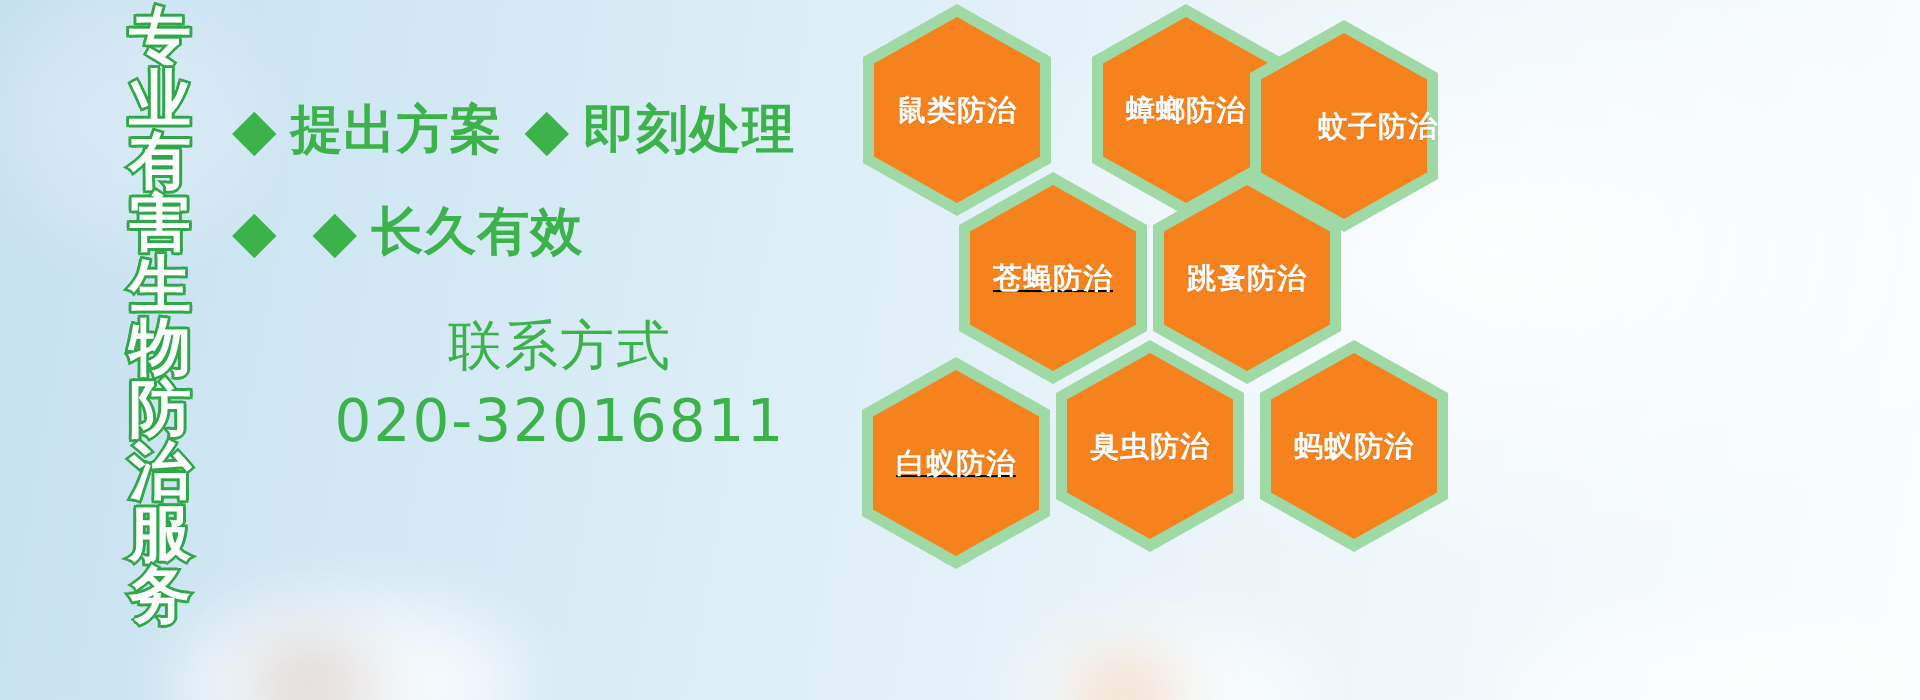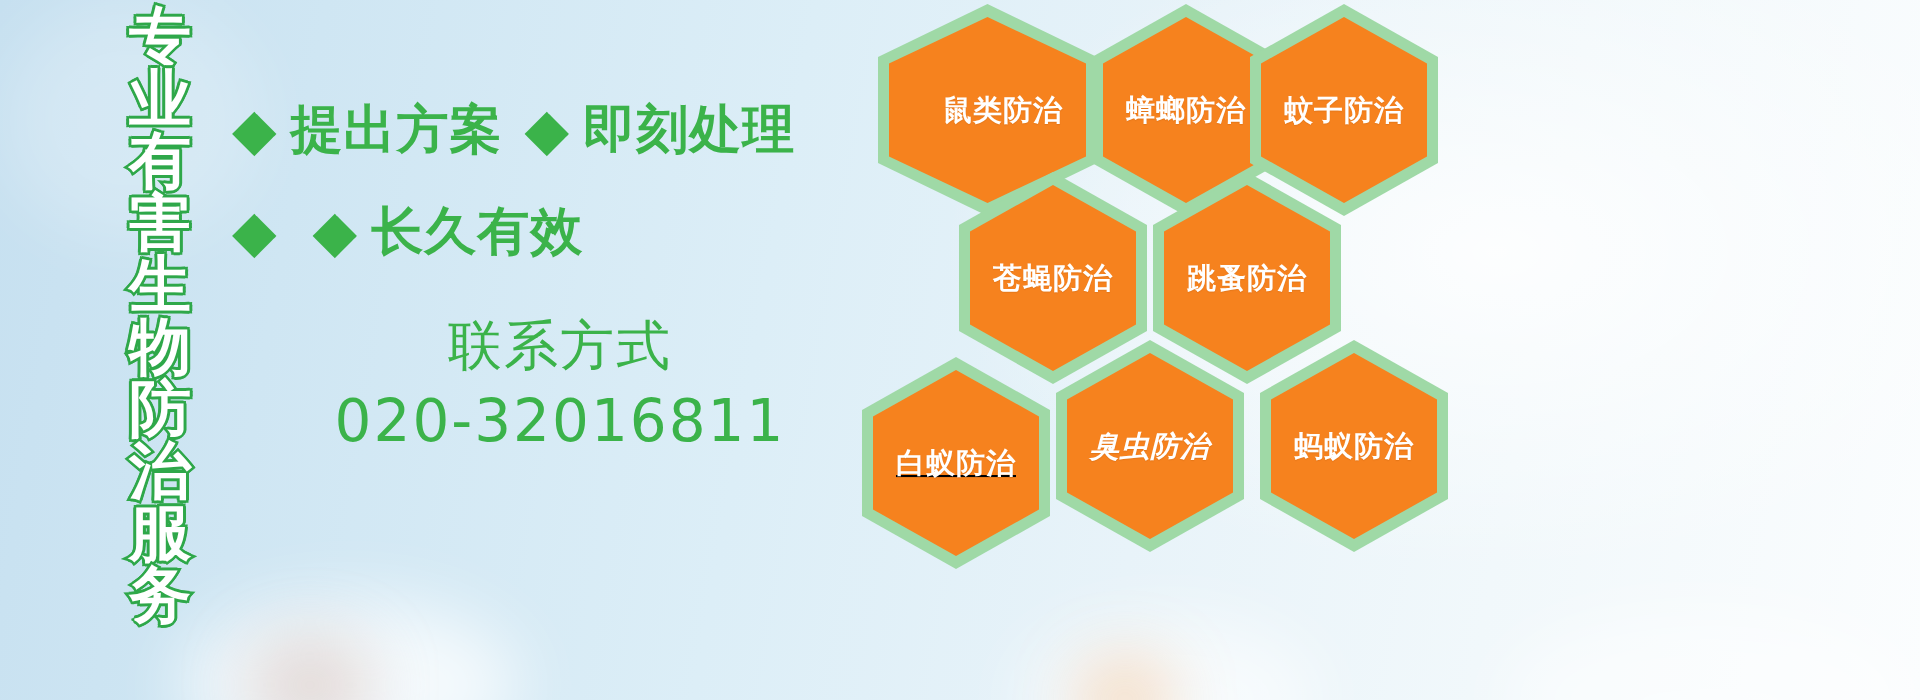--- a/index.html
+++ b/index.html
@@ -223,47 +223,47 @@
 
   </div>
 
   <div id="contact">
     <div class="contact-title">联系方式</div>
     <div class="phone">020-32016811</div>
   </div>
 
   <div id="honeycomb">
 
-    <div class="hex" style="left:16px;   top:8px;padding-left:31px;">
+    <div class="hex" style="left:1px;   top:8px;">
       <div class="hex-inner"></div>
       <span class="hex-label">鼠类防治</span>
     </div>
     <div class="hex" style="left:194px; top:8px;margin-left:36px;">
       <div class="hex-inner"></div>
       <span class="hex-label">蟑螂防治</span>
     </div>
-    <div class="hex" style="left:388px; top:8px;">
+    <div class="hex" style="left:388px; top:24px;justify-content:flex-end;">
       <div class="hex-inner"></div>
       <span class="hex-label">蚊子防治</span>
     </div>
 
-    <div class="hex" style="left:97px;  top:176px;">
+    <div class="hex" style="left:97px;  top:176px;text-decoration:underline;">
       <div class="hex-inner"></div>
       <span class="hex-label">苍蝇防治</span>
     </div>
     <div class="hex" style="left:291px; top:176px;">
       <div class="hex-inner"></div>
       <span class="hex-label">跳蚤防治</span>
     </div>
 
     <div class="hex" style="left:0px;   top:361px;text-decoration:underline;">
       <div class="hex-inner"></div>
       <span class="hex-label">白蚁防治</span>
     </div>
-    <div class="hex" style="left:194px; top:344px;font-style:italic;">
+    <div class="hex" style="left:194px; top:344px;">
       <div class="hex-inner"></div>
       <span class="hex-label">臭虫防治</span>
     </div>
     <div class="hex" style="left:388px; top:344px;margin-left:10px;">
       <div class="hex-inner"></div>
       <span class="hex-label">蚂蚁防治</span>
     </div>
 
   </div>
 

